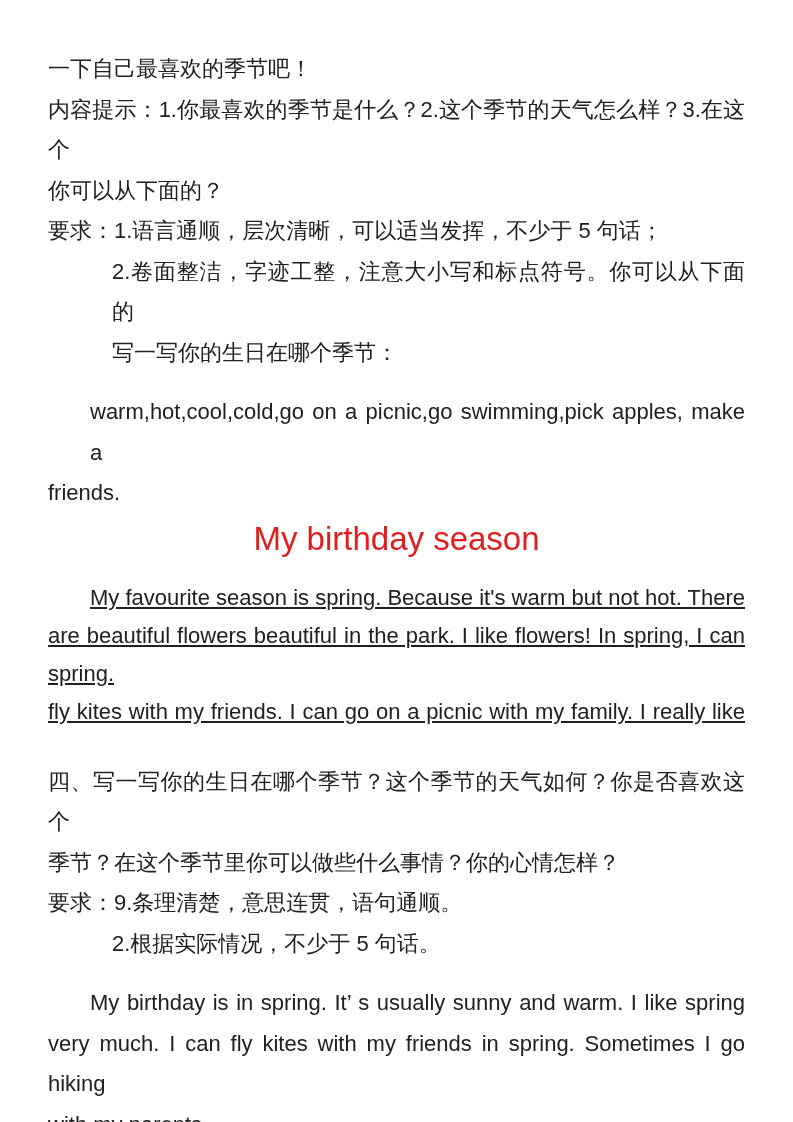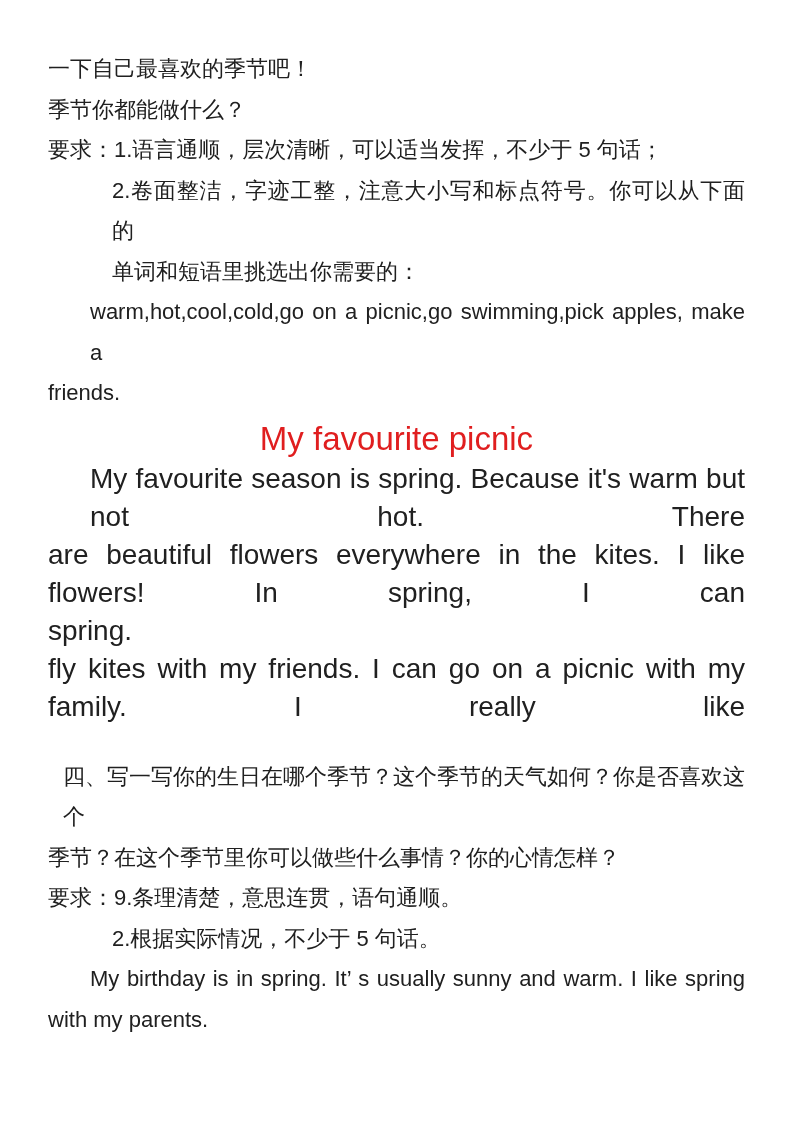--- a/index.html
+++ b/index.html
@@ -24,61 +24,63 @@
     font-size: 22px;
     line-height: 40.5px;
     white-space: nowrap;
   }
   
   .en {
     font-size: 22px;
     line-height: 40.5px;
     white-space: nowrap;
   }
-  .en38 { font-size: 28px; line-height: 38px; white-space: nowrap; }
+  .en38 { font-size: 22px; line-height: 38px; white-space: nowrap; text-decoration: underline; }
   
   .just {
     white-space: normal;
     text-align: justify;
     text-align-last: justify;
     -moz-text-align-last: justify;
   }
-  .ind42 { padding-left: 42px; }
+  .ind42 { padding-left: 42px; margin-top: 19px; }
   .ind64 { padding-left: 64px; }
   .essay-title {
     margin-top: 4px;
     text-align: center;
     color: #e01e1f;
     font-size: 33px;
     line-height: 42px;
   }
-  .prompt2 { margin-top: 31px; margin-left: 15px; }
+  .prompt2 { margin-top: 31px; }
 </style>
 </head>
 <body>
 
 <div class="page">
   <div class="content">
 
     <div class="cn">一下自己最喜欢的季节吧！</div>
-    <div class="cn">季节你都能做什么？</div>
+    <div class="cn just">内容提示：1.你最喜欢的季节是什么？2.这个季节的天气怎么样？3.在这个</div>
+    <div class="cn">你可以从下面的？</div>
     <div class="cn">要求：1.语言通顺，层次清晰，可以适当发挥，不少于 5 句话；</div>
     <div class="cn just ind64">2.卷面整洁，字迹工整，注意大小写和标点符号。你可以从下面的</div>
-    <div class="cn ind64">单词和短语里挑选出你需要的：</div>
+    <div class="cn ind64">写一写你的生日在哪个季节：</div>
     <div class="en just ind42">warm,hot,cool,cold,go on a picnic,go swimming,pick apples, make a</div>
     <div class="en">friends.</div>
 
-    <div class="essay-title">My favourite picnic</div>
+    <div class="essay-title">My birthday season</div>
     <div class="en38 just ind42">My favourite season is spring. Because it's warm but not hot. There</div>
-    <div class="en38 just">are beautiful flowers everywhere in the kites. I like flowers! In spring, I can</div>
+    <div class="en38 just">are beautiful flowers beautiful in the park. I like flowers! In spring, I can</div>
     <div class="en38">spring.</div>
     <div class="en38 just">fly kites with my friends. I can go on a picnic with my family. I really like</div>
 
     <div class="cn just prompt2">四、写一写你的生日在哪个季节？这个季节的天气如何？你是否喜欢这个</div>
     <div class="cn">季节？在这个季节里你可以做些什么事情？你的心情怎样？</div>
     <div class="cn">要求：9.条理清楚，意思连贯，语句通顺。</div>
     <div class="cn ind64">2.根据实际情况，不少于 5 句话。</div>
 
     <div class="en just ind42">My birthday is in spring. It’ s usually sunny and warm. I like spring</div>
+    <div class="en just">very much. I can fly kites with my friends in spring. Sometimes I go hiking</div>
     <div class="en">with my parents.</div>
 
   </div>
 </div>
 
 </body></html>

